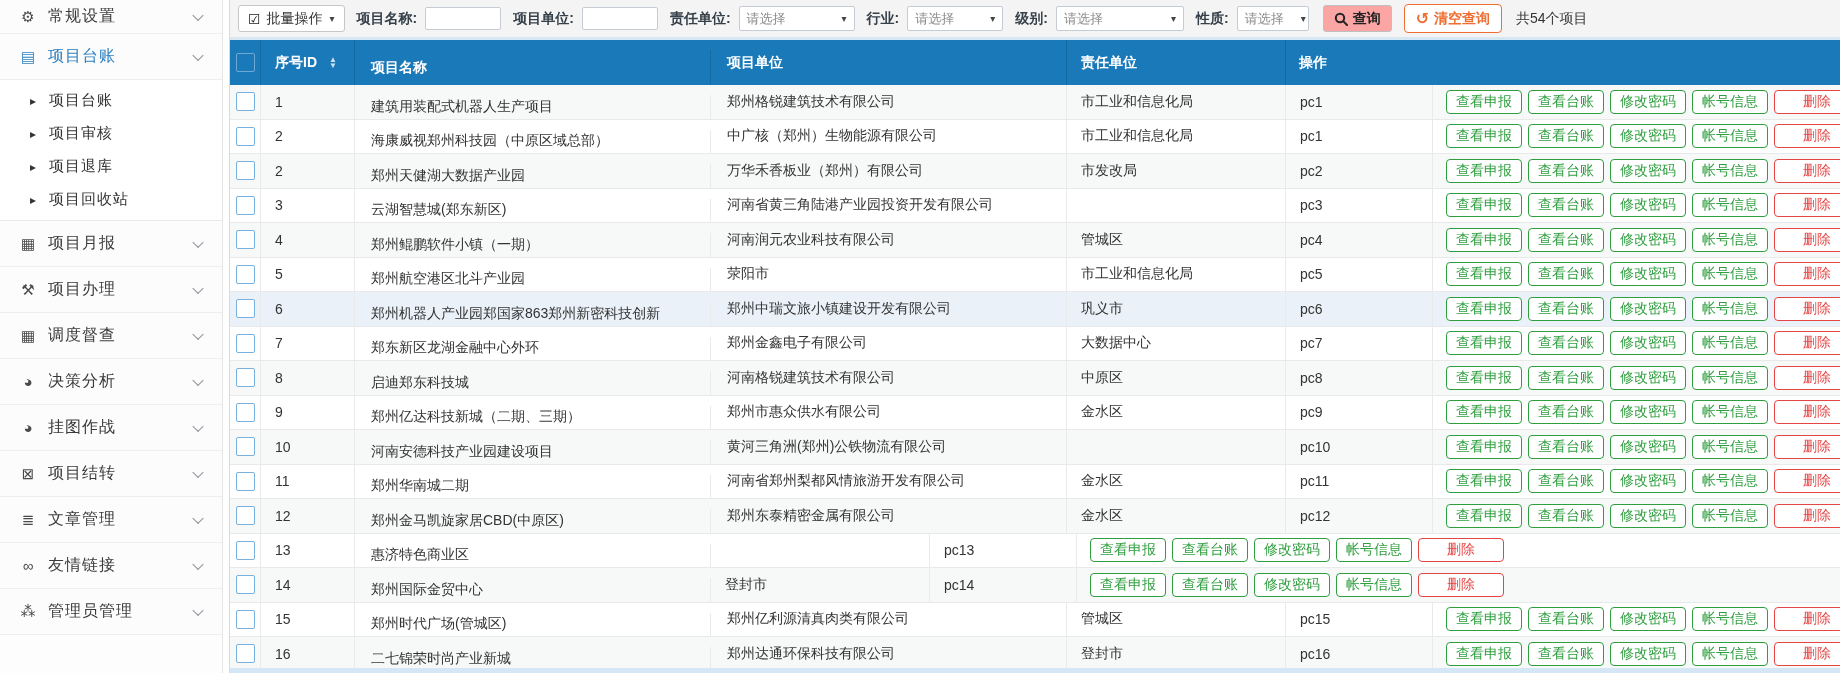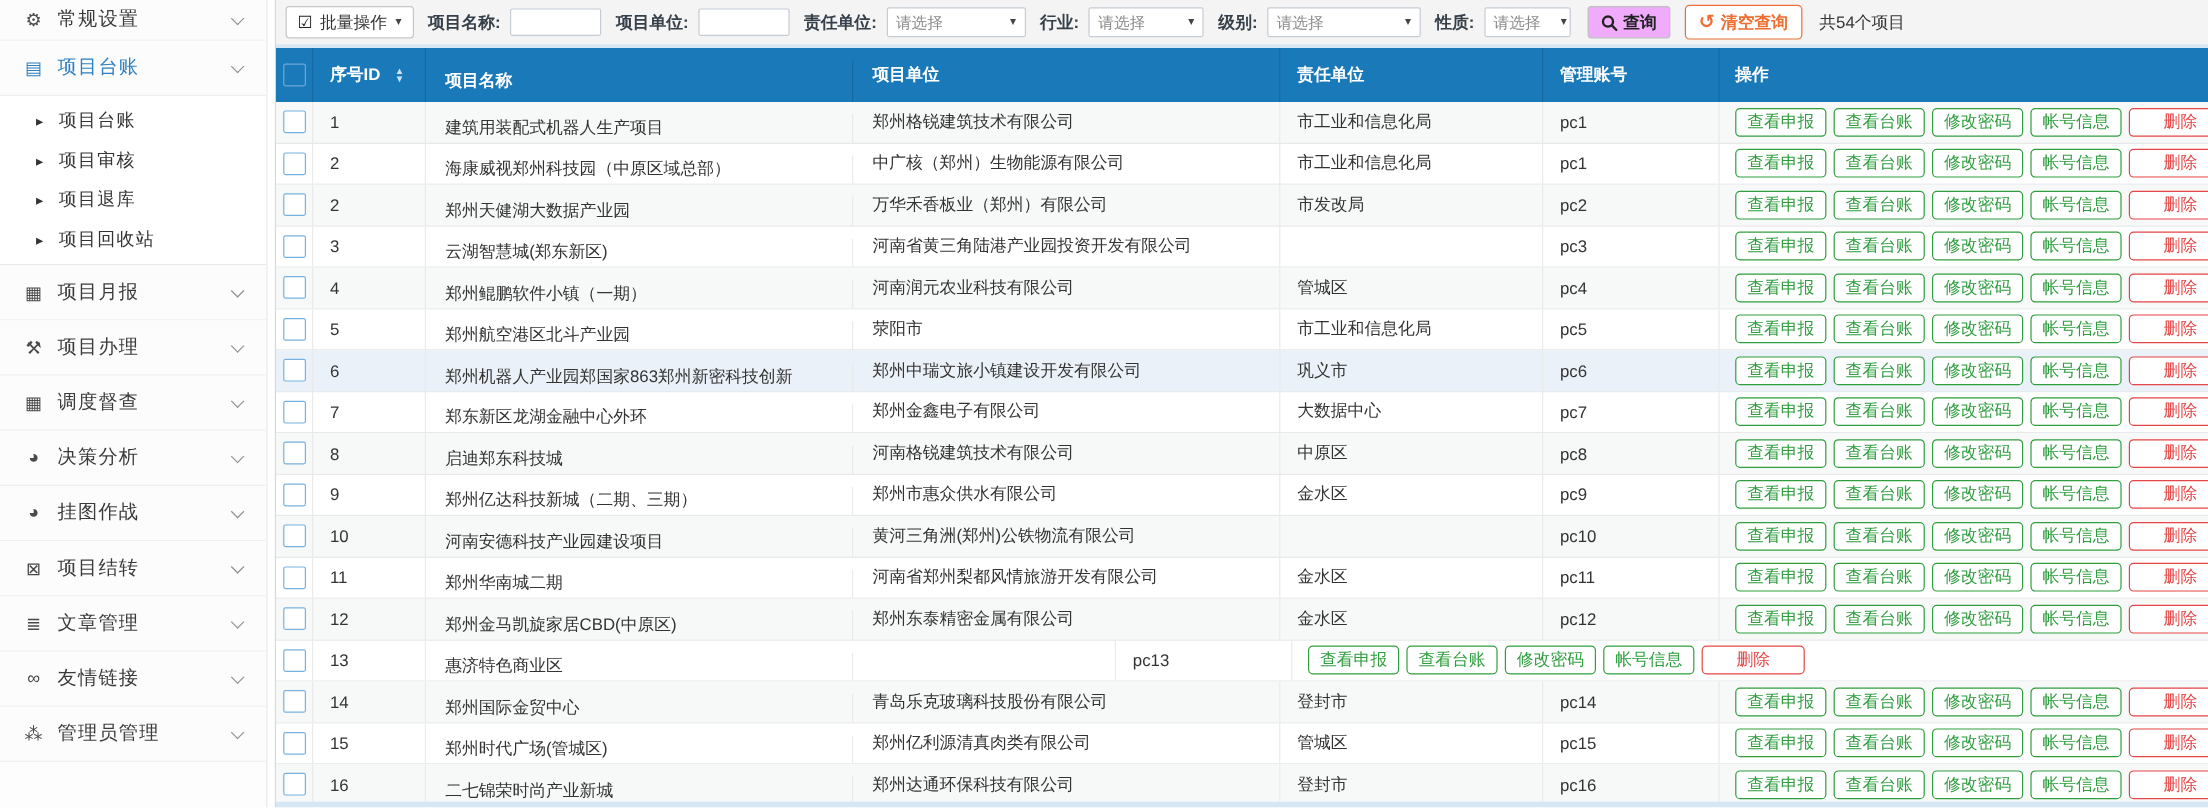--- a/index.html
+++ b/index.html
@@ -31,21 +31,21 @@
   
   .toolbar{height:37px;background:#f4f4f4;border-bottom:3px solid #d8e7f4;display:flex;align-items:center;padding-left:8px;white-space:nowrap;}
   .tb-label{font-weight:bold;color:#36404a;margin:0 0 0 12px;}
   .batch-btn{height:25px;background:#fff;border:1px solid #c7c7c7;border-radius:3px;display:inline-flex;align-items:center;padding:0 9px;cursor:pointer;color:#333;}
   .batch-btn .cbx{font-size:14px;margin-right:6px;color:#222;}
   .caret{font-size:10px;color:#444;margin-left:7px;}
   .f-input{width:66px;height:21px;border:1px solid #c5ccd3;border-radius:2px;background:#fff;margin-left:8px;outline:none;font-size:13px;padding:0 4px;}
   .select{height:23px;background:#fff;border:1px solid #c5ccd3;border-radius:2px;display:inline-flex;align-items:center;justify-content:space-between;padding:0 7px;margin-left:8px;cursor:pointer;}
   .sel-text{color:#8b8b8b;font-size:13px;margin-right:10px;}
   .w-resp{width:100px;} .w-industry{width:80px;} .w-level{width:112px;} .w-nature{width:56px;}
-  .query-btn{height:25px;background:#f0abfc;border:1px solid #bfbfbf;border-radius:3px;display:inline-flex;align-items:center;padding:0 10px;margin-left:14px;font-weight:bold;color:#222;cursor:pointer;}
+  .query-btn{height:25px;background:#fca5a5;border:1px solid #bfbfbf;border-radius:3px;display:inline-flex;align-items:center;padding:0 10px;margin-left:14px;font-weight:bold;color:#222;cursor:pointer;}
   .query-btn svg{margin-right:5px;}
   .clear-btn{height:27px;background:#fff;border:1px solid var(--accent-orange);border-radius:4px;display:inline-flex;align-items:center;padding:0 11px;margin-left:12px;font-weight:bold;color:var(--accent-orange);cursor:pointer;}
   .clear-btn .refresh{font-size:16px;font-weight:bold;margin-right:5px;line-height:1;}
   .total-text{margin-left:14px;color:#333;}
 
   
   .thead{height:45px;background:var(--header-blue);display:flex;color:#fff;font-weight:bold;}
   .th{display:flex;align-items:center;padding-left:14px;border-right:1px solid rgba(0,0,0,0.12);box-sizing:border-box;overflow:hidden;white-space:nowrap;}
   .th:last-child{border-right:none;}
   .tbody{height:583px;overflow:hidden;background:#fff;}
@@ -220,23 +220,20 @@
       </div>
       <div class="th c-name">
           <span>项目名称</span>
         </div>
       <div class="th c-unit">
           <span>项目单位</span>
         </div>
       <div class="th c-resp">
           <span>责任单位</span>
         </div>
-      <div class="th c-acct">
-          <span>管理账号</span>
-        </div>
       <div class="th c-ops">
           <span>操作</span>
         </div>
     </div>
 
     <div class="tbody" id="table-body">
         <div class="tr">
           <div class="td c-check">
             <span class="cb"></span>
           </div>
@@ -500,21 +497,20 @@
               <a class="btn danger">删除</a>
             </div>
           </div>
         </div>
         <div class="tr">
           <div class="td c-check">
             <span class="cb"></span>
           </div>
           <div class="td c-id">14</div>
           <div class="td c-name">郑州国际金贸中心</div>
-          <div class="td c-unit">青岛乐克玻璃科技股份有限公司</div>
           <div class="td c-resp">登封市</div>
           <div class="td c-acct">pc14</div>
           <div class="td c-ops">
             <div class="ops-wrap">
               <a class="btn">查看申报</a>
               <a class="btn">查看台账</a>
               <a class="btn">修改密码</a>
               <a class="btn">帐号信息</a>
               <a class="btn danger">删除</a>
             </div>

